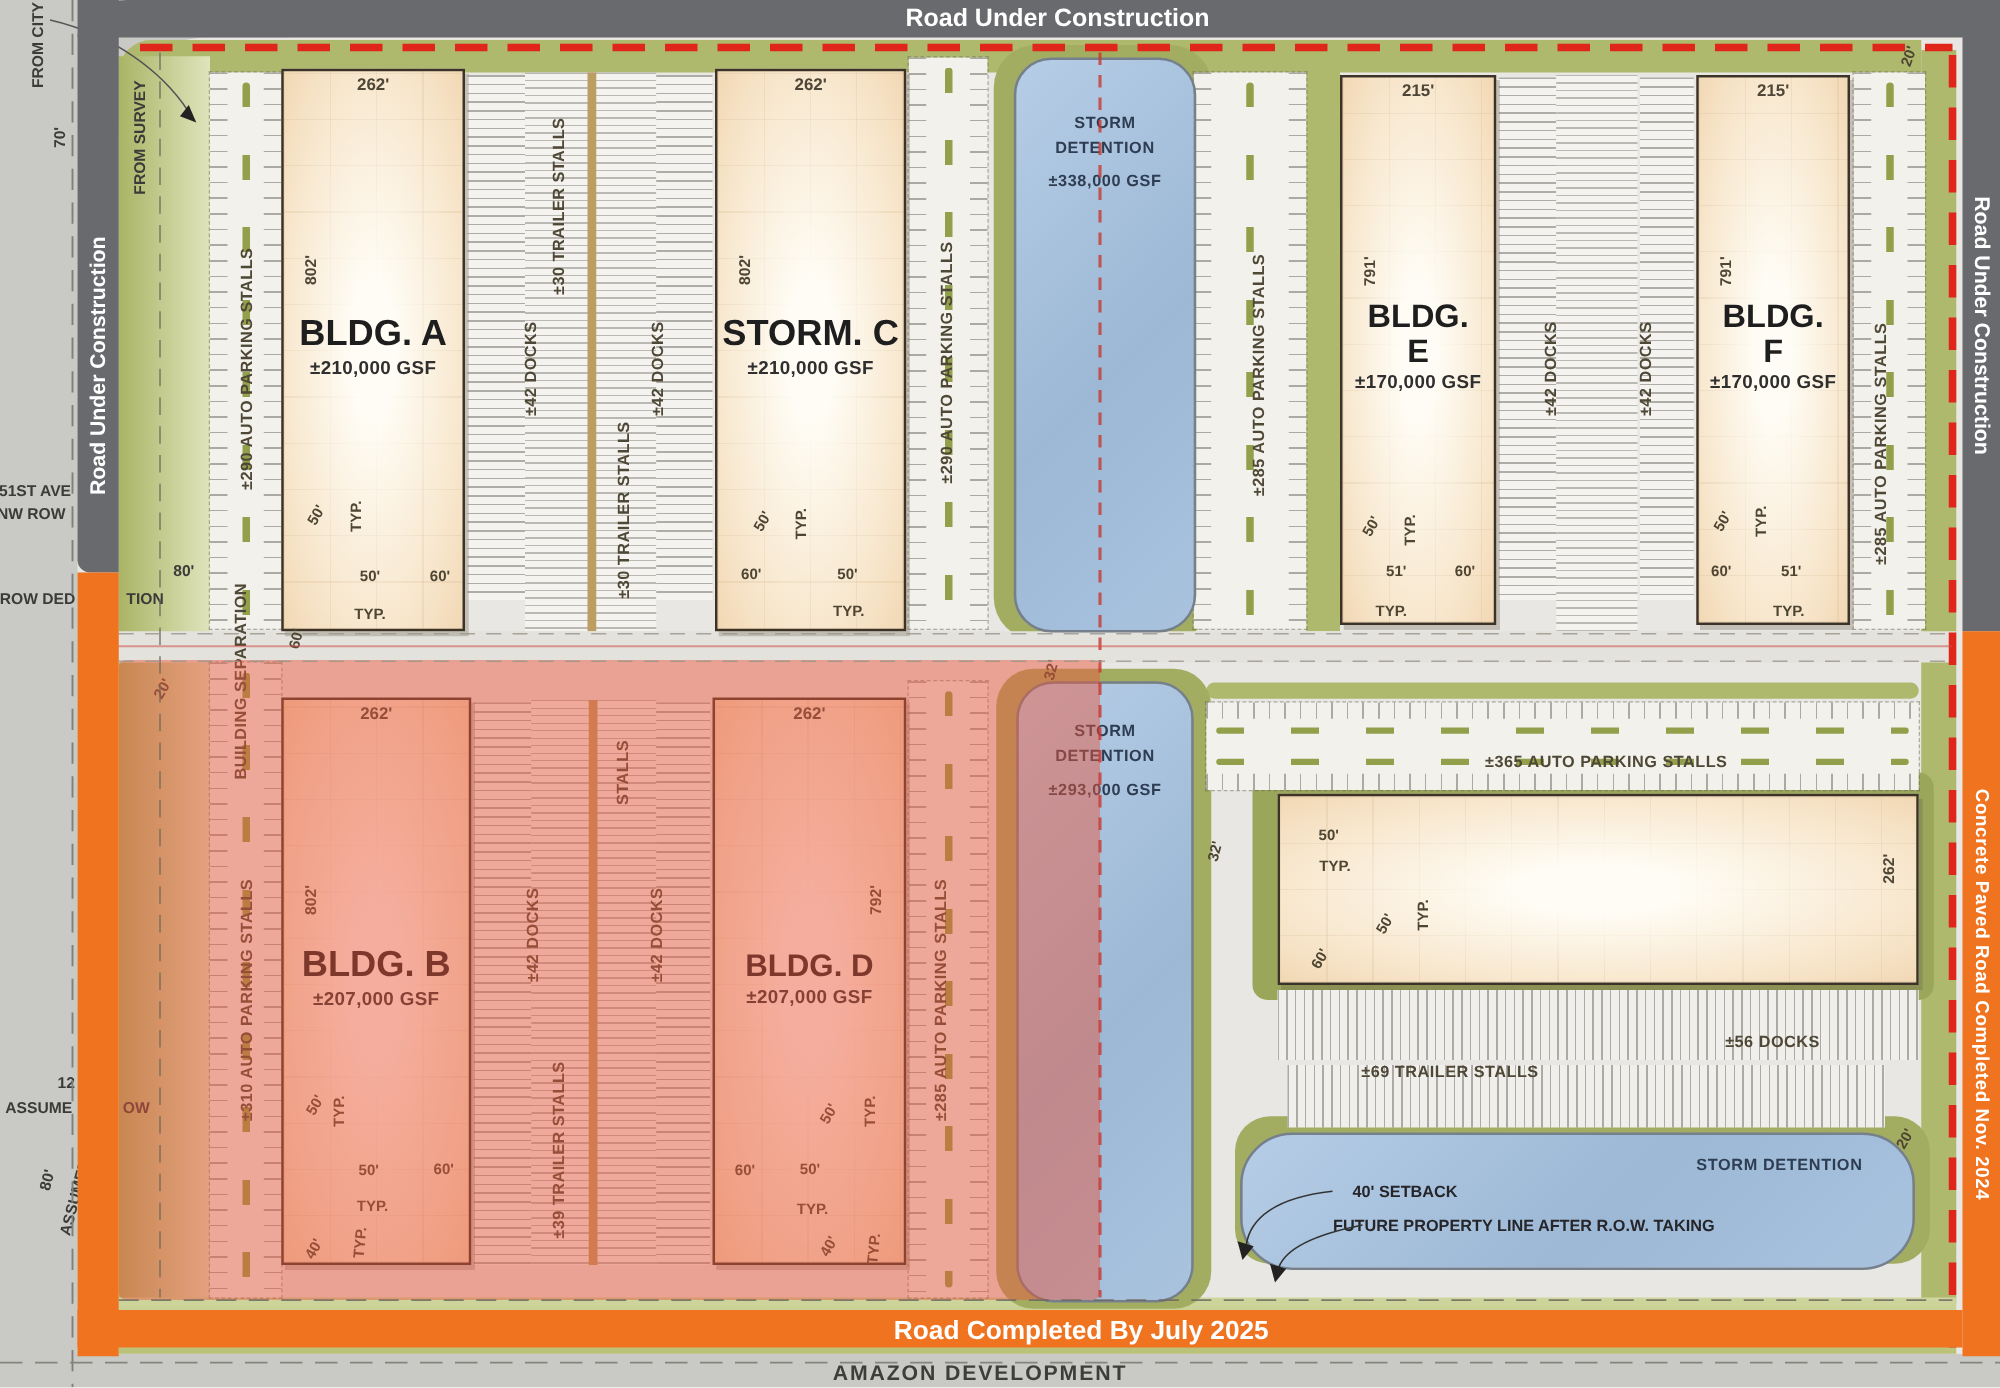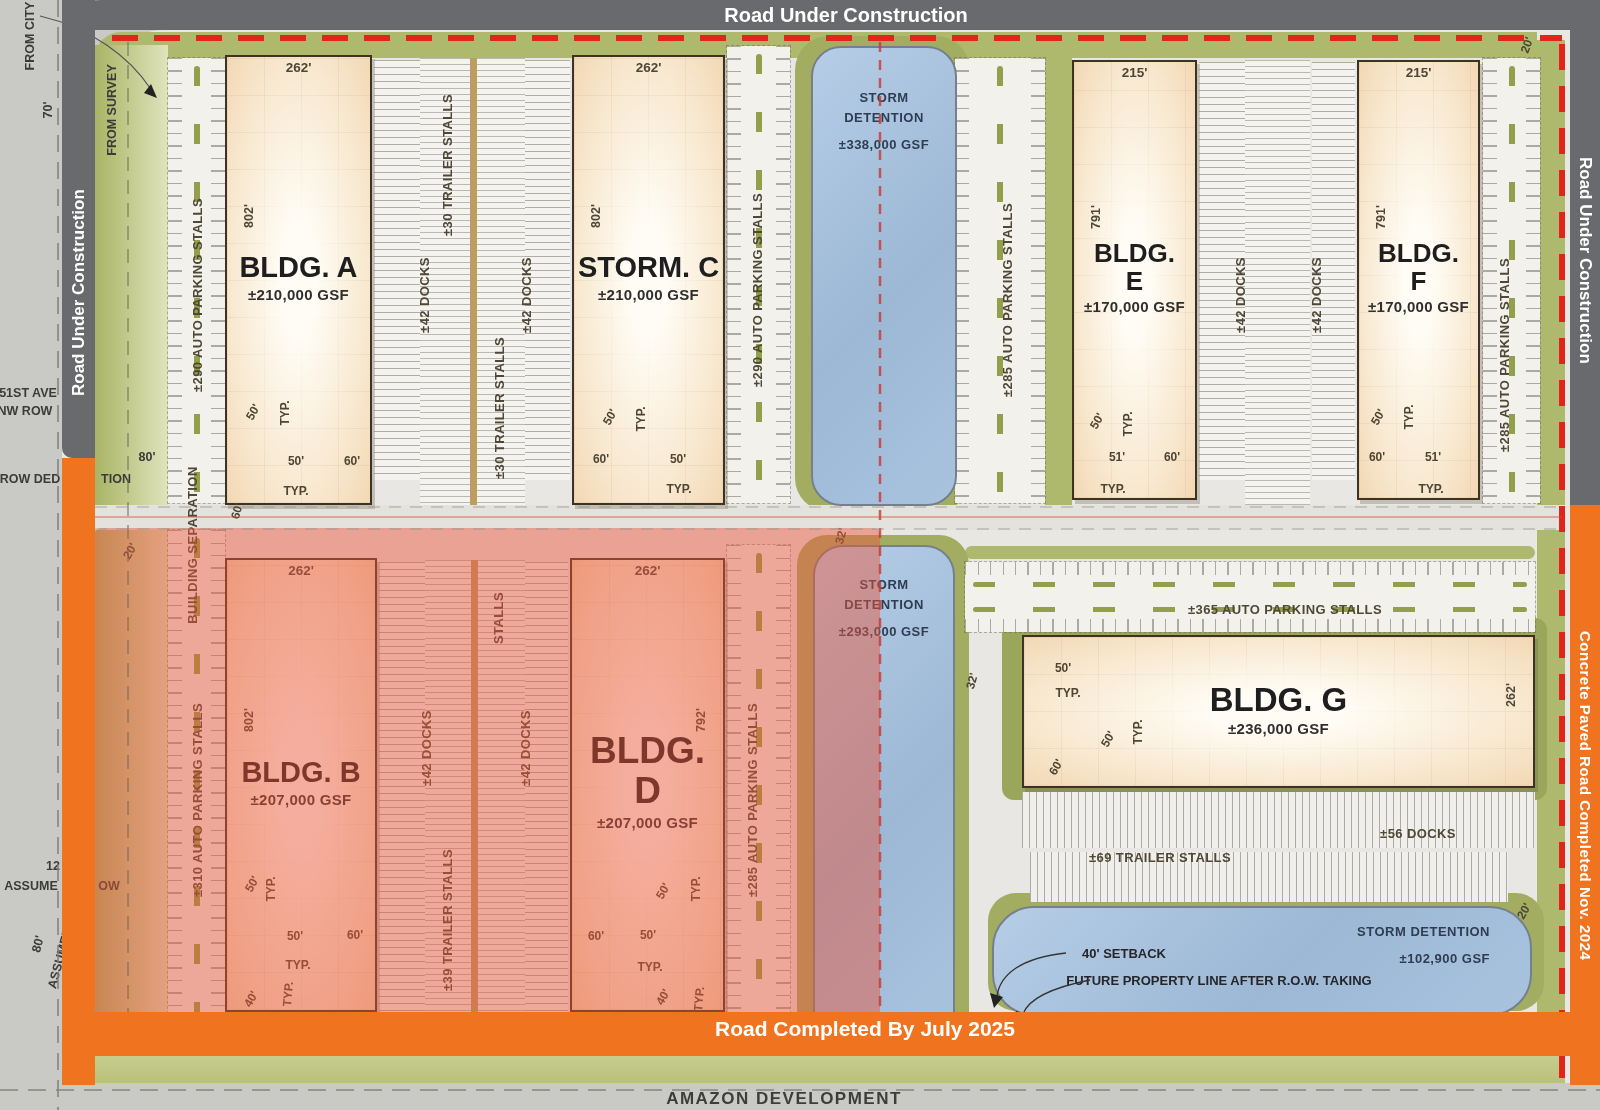--- a/index.html
+++ b/index.html
@@ -132,21 +132,20 @@
         <div style="line-height: 20px;">DETENTION</div>
         <div class="pgsf">±338,000 GSF</div>
       </div>
       <div class="abs pond" style="left: 813px; top: 545px; width: 142px; height: 497px; z-index: 18; border-radius: 30px; padding-top: 28px; text-align: center;">
         <div style="line-height: 20px;">STORM</div>
         <div style="line-height: 20px;">DETENTION</div>
         <div class="pgsf">±293,000 GSF</div>
       </div>
       <div class="abs pond" style="left: 992px; top: 906px; width: 540px; height: 110px; z-index: 18; border-radius: 42px; padding-top: 14px; text-align: right; padding-right: 40px;">
         <div style="line-height: 20px;">STORM DETENTION</div>
-        <div class="pgsf">±102,900 GSF</div>
       </div>
     </div>
   <div id="buildings">
       <div class="abs bldg" style="left: 225px; top: 55px; width: 147px; height: 450px; z-index: 20;">
         <div class="bdimt">262'</div>
         <div class="bdims" style="top: 34%; left: 10px; transform: rotate(-90deg);">802'</div>
         <div class="bname">
           <div style="font-size: 29px;">BLDG. A</div>
           <div class="bgsf">±210,000 GSF</div>
         </div>
@@ -182,30 +181,26 @@
         <div class="bdims" style="top: 34%; left: 10px; transform: rotate(-90deg);">802'</div>
         <div class="bname">
           <div style="font-size: 29px;">BLDG. B</div>
           <div class="bgsf">±207,000 GSF</div>
         </div>
       </div>
       <div class="abs bldg" style="left: 570px; top: 558px; width: 155px; height: 454px; z-index: 20;">
         <div class="bdimt">262'</div>
         <div class="bdims" style="top: 34%; right: 10px; transform: rotate(-90deg);">792'</div>
         <div class="bname">
-          <div style="font-size: 37px;">BLDG. D</div>
+          <div style="font-size: 25px;">BLDG. D</div>
           <div class="bgsf">±207,000 GSF</div>
         </div>
       </div>
       <div class="abs bldg" style="left: 1022px; top: 635px; width: 513px; height: 153px; z-index: 20;">
         <div class="bdims" style="top: 34%; right: 10px; transform: rotate(-90deg);">262'</div>
-        <div class="bname">
-          <div style="font-size: 33px;">BLDG. G</div>
-          <div class="bgsf">±236,000 GSF</div>
-        </div>
       </div>
     </div>
   <div id="annotations">
       <div class="ann m" style="left: 30px; top: 36px; z-index: 30; transform: translate(-50%, -50%) rotate(-90deg);">FROM CITY</div>
       <div class="ann m" style="left: 48px; top: 110px; z-index: 30; transform: translate(-50%, -50%) rotate(-90deg);">70'</div>
       <div class="ann m" style="left: 112px; top: 110px; z-index: 30; transform: translate(-50%, -50%) rotate(-90deg);">FROM SURVEY</div>
       <div class="ann m" style="left: 28px; top: 393px; z-index: 30; transform: translate(-50%, -50%) rotate(0deg);">51ST AVE</div>
       <div class="ann m" style="left: 25px; top: 411px; z-index: 30; transform: translate(-50%, -50%) rotate(0deg);">NW ROW</div>
       <div class="ann m" style="left: 147px; top: 457px; z-index: 30; transform: translate(-50%, -50%) rotate(0deg);">80'</div>
       <div class="ann m" style="left: 30px; top: 479px; z-index: 30; transform: translate(-50%, -50%) rotate(0deg);">ROW DED</div>
@@ -310,17 +305,17 @@
   <div class="abs band bgray" style="left:62px;top:0;width:33px;height:458px;z-index:60;border-bottom-left-radius:10px">
     <div class="abs vtext vup" style="left:0;top:128px;width:33px;height:330px;font-size:17px;line-height:33px">Road Under Construction</div>
   </div>
   <div class="abs band bgray" style="left:1570px;top:0;width:30px;height:505px;z-index:60">
     <div class="abs vtext" style="left:0;top:70px;width:30px;height:380px;font-size:17px;line-height:30px">Road Under Construction</div>
   </div>
   <div class="abs band borange" style="left:1570px;top:505px;width:30px;height:580px;z-index:60">
     <div class="abs vtext" style="left:0;top:8px;width:30px;height:566px;font-size:15px;line-height:30px;letter-spacing:.5px">Concrete Paved Road Completed Nov. 2024</div>
   </div>
   <div class="abs band borange" style="left:62px;top:458px;width:33px;height:627px;z-index:60"></div>
-  <div class="abs band borange" style="left:62px;top:1012px;width:1508px;height:44px;z-index:60">
+  <div class="abs band borange" style="left:62px;top:1048px;width:1508px;height:30px;z-index:60">
     <div class="abs" style="left:803px;top:5px;transform:translateX(-50%);font-size:21px;white-space:nowrap">Road Completed By July 2025</div>
   </div>
 
 </div>
 
 </body></html>

